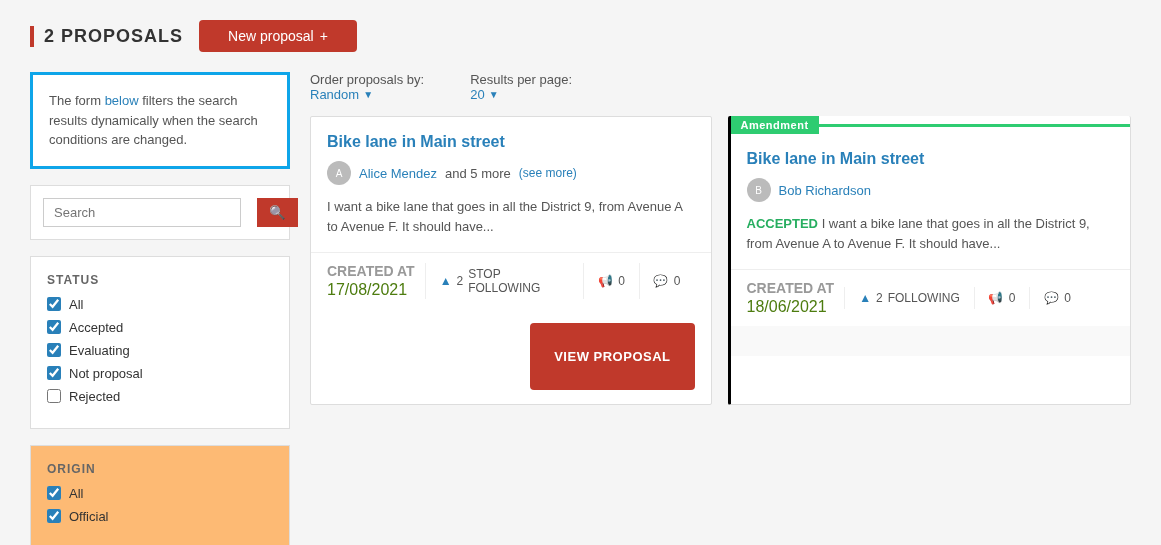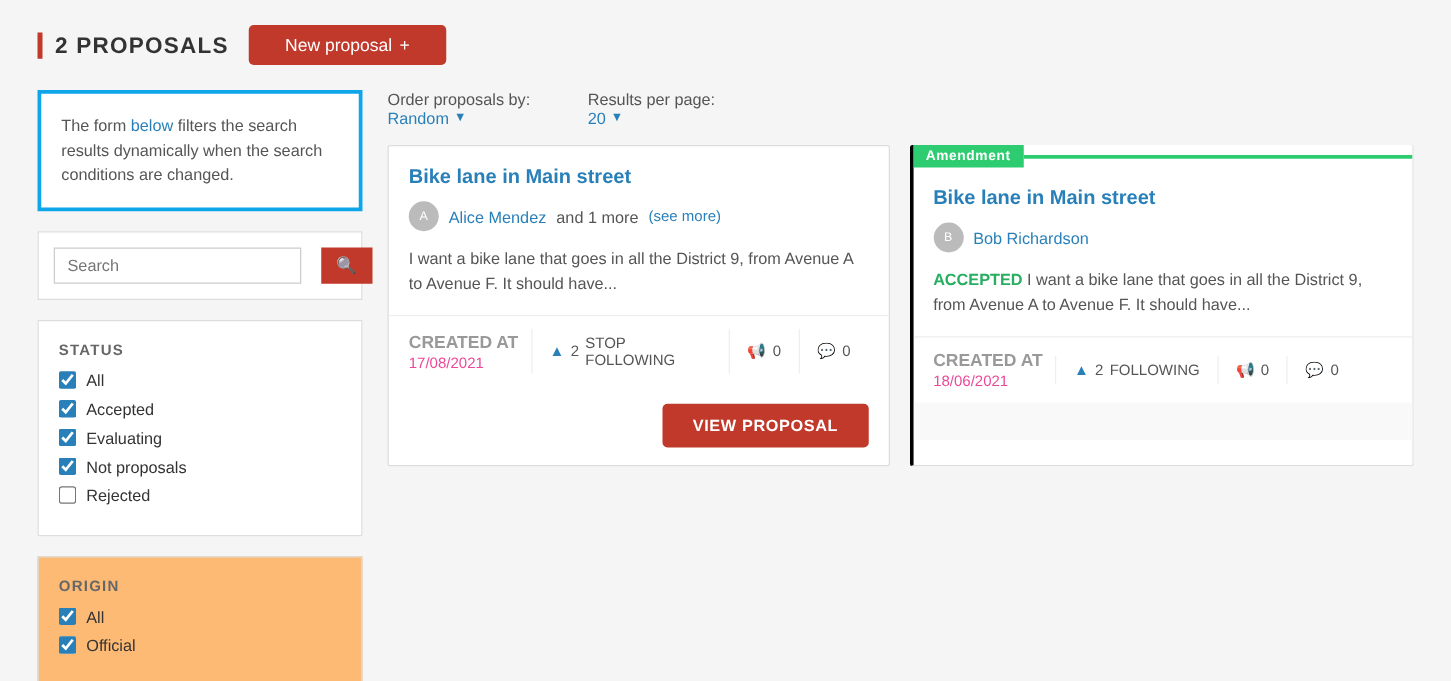--- a/index.html
+++ b/index.html
@@ -50,27 +50,27 @@
     .avatar { width: 24px; height: 24px; border-radius: 50%; background: #bbb; display: flex; align-items: center; justify-content: center; color: #fff; font-size: 10px; flex-shrink: 0; }
     .author-name { color: #2980b9; cursor: pointer; }
     .see-more { color: #2980b9; font-size: 12px; cursor: pointer; }
     .card-desc { font-size: 13px; color: #555; line-height: 1.5; margin-bottom: 0; }
     .accepted-badge { color: #27ae60; font-weight: bold; font-size: 13px; }
 
     
     .card-footer { border-top: 1px solid #eee; padding: 10px 16px; display: flex; align-items: center; gap: 0; font-size: 12px; color: #666; }
     .created-at { flex-shrink: 0; margin-right: 10px; }
     .created-at .label { font-size: 14px; font-weight: bold; text-transform: uppercase; color: #999; display: block; margin-bottom: 2px; }
-    .created-at .date { font-size: 12px; color: #ec4899; }
+    .created-at .date { font-size: 16px; color: #4d7c0f; }
     .footer-actions { display: flex; align-items: stretch; border-left: 1px solid #eee; }
     .footer-action { display: flex; align-items: center; gap: 5px; padding: 4px 14px; border-right: 1px solid #eee; color: #555; font-size: 12px; cursor: pointer; }
     .footer-action:last-child { border-right: none; }
 
     .view-btn-wrapper { padding: 14px 16px; text-align: right; }
-    .view-proposal-btn { background: #c0392b; color: #fff; border: none; padding: 10px 24px; border-radius: 4px; cursor: pointer; font-size: 13px; font-weight: bold; letter-spacing: 0.5px; text-transform: uppercase; }
+    .view-proposal-btn { background: #c0392b; color: #fff; border: none; padding: 26px 24px; border-radius: 4px; cursor: pointer; font-size: 13px; font-weight: bold; letter-spacing: 0.5px; text-transform: uppercase; }
 
     
     .amendment-top { display: flex; align-items: center; margin-bottom: 0; }
     .amendment-tag { background: #2ecc71; color: #fff; font-size: 11px; font-weight: bold; padding: 3px 10px; letter-spacing: 0.5px; }
     .amendment-line { flex: 1; height: 3px; background: #2ecc71; }
 
     .origin-section { background: #fdba74; border: 1px solid #ddd; padding: 16px; }
   </style>
 </head>
 <body>
@@ -111,21 +111,21 @@
         <label class="filter-item">
           <input type="checkbox" checked="" style=""> 
             <span>Accepted</span>
         </label>
         <label class="filter-item">
           <input type="checkbox" checked="" style=""> 
             <span>Evaluating</span>
         </label>
         <label class="filter-item">
           <input type="checkbox" checked="" style=""> 
-            <span>Not proposals</span>
+            <span>Not proposal</span>
         </label>
         <label class="filter-item">
           <input type="checkbox" style=""> 
             <span>Rejected</span>
         </label>
       </div>
 
       <div class="origin-section">
         <div class="filter-title">ORIGIN</div>
         <label class="filter-item">
@@ -163,21 +163,21 @@
       </div>
 
       <div class="proposals-grid">
 
         <div class="proposal-card">
           <div class="card-body">
             <div class="card-title">Bike lane in Main street</div>
             <div class="card-author">
               <div class="avatar">A</div>
               <span class="author-name">Alice Mendez</span>
-              <span style="color:#555;">and 1 more</span>
+              <span style="color:#555;">and 5 more</span>
               <span class="see-more">(see more)</span>
             </div>
             <div class="card-desc">I want a bike lane that goes in all the District 9, from Avenue A to Avenue F. It should have...</div>
           </div>
           <div class="card-footer">
             <div class="created-at">
               <span class="label">CREATED AT</span>
               <span class="date">17/08/2021</span>
             </div>
             <div class="footer-actions">

